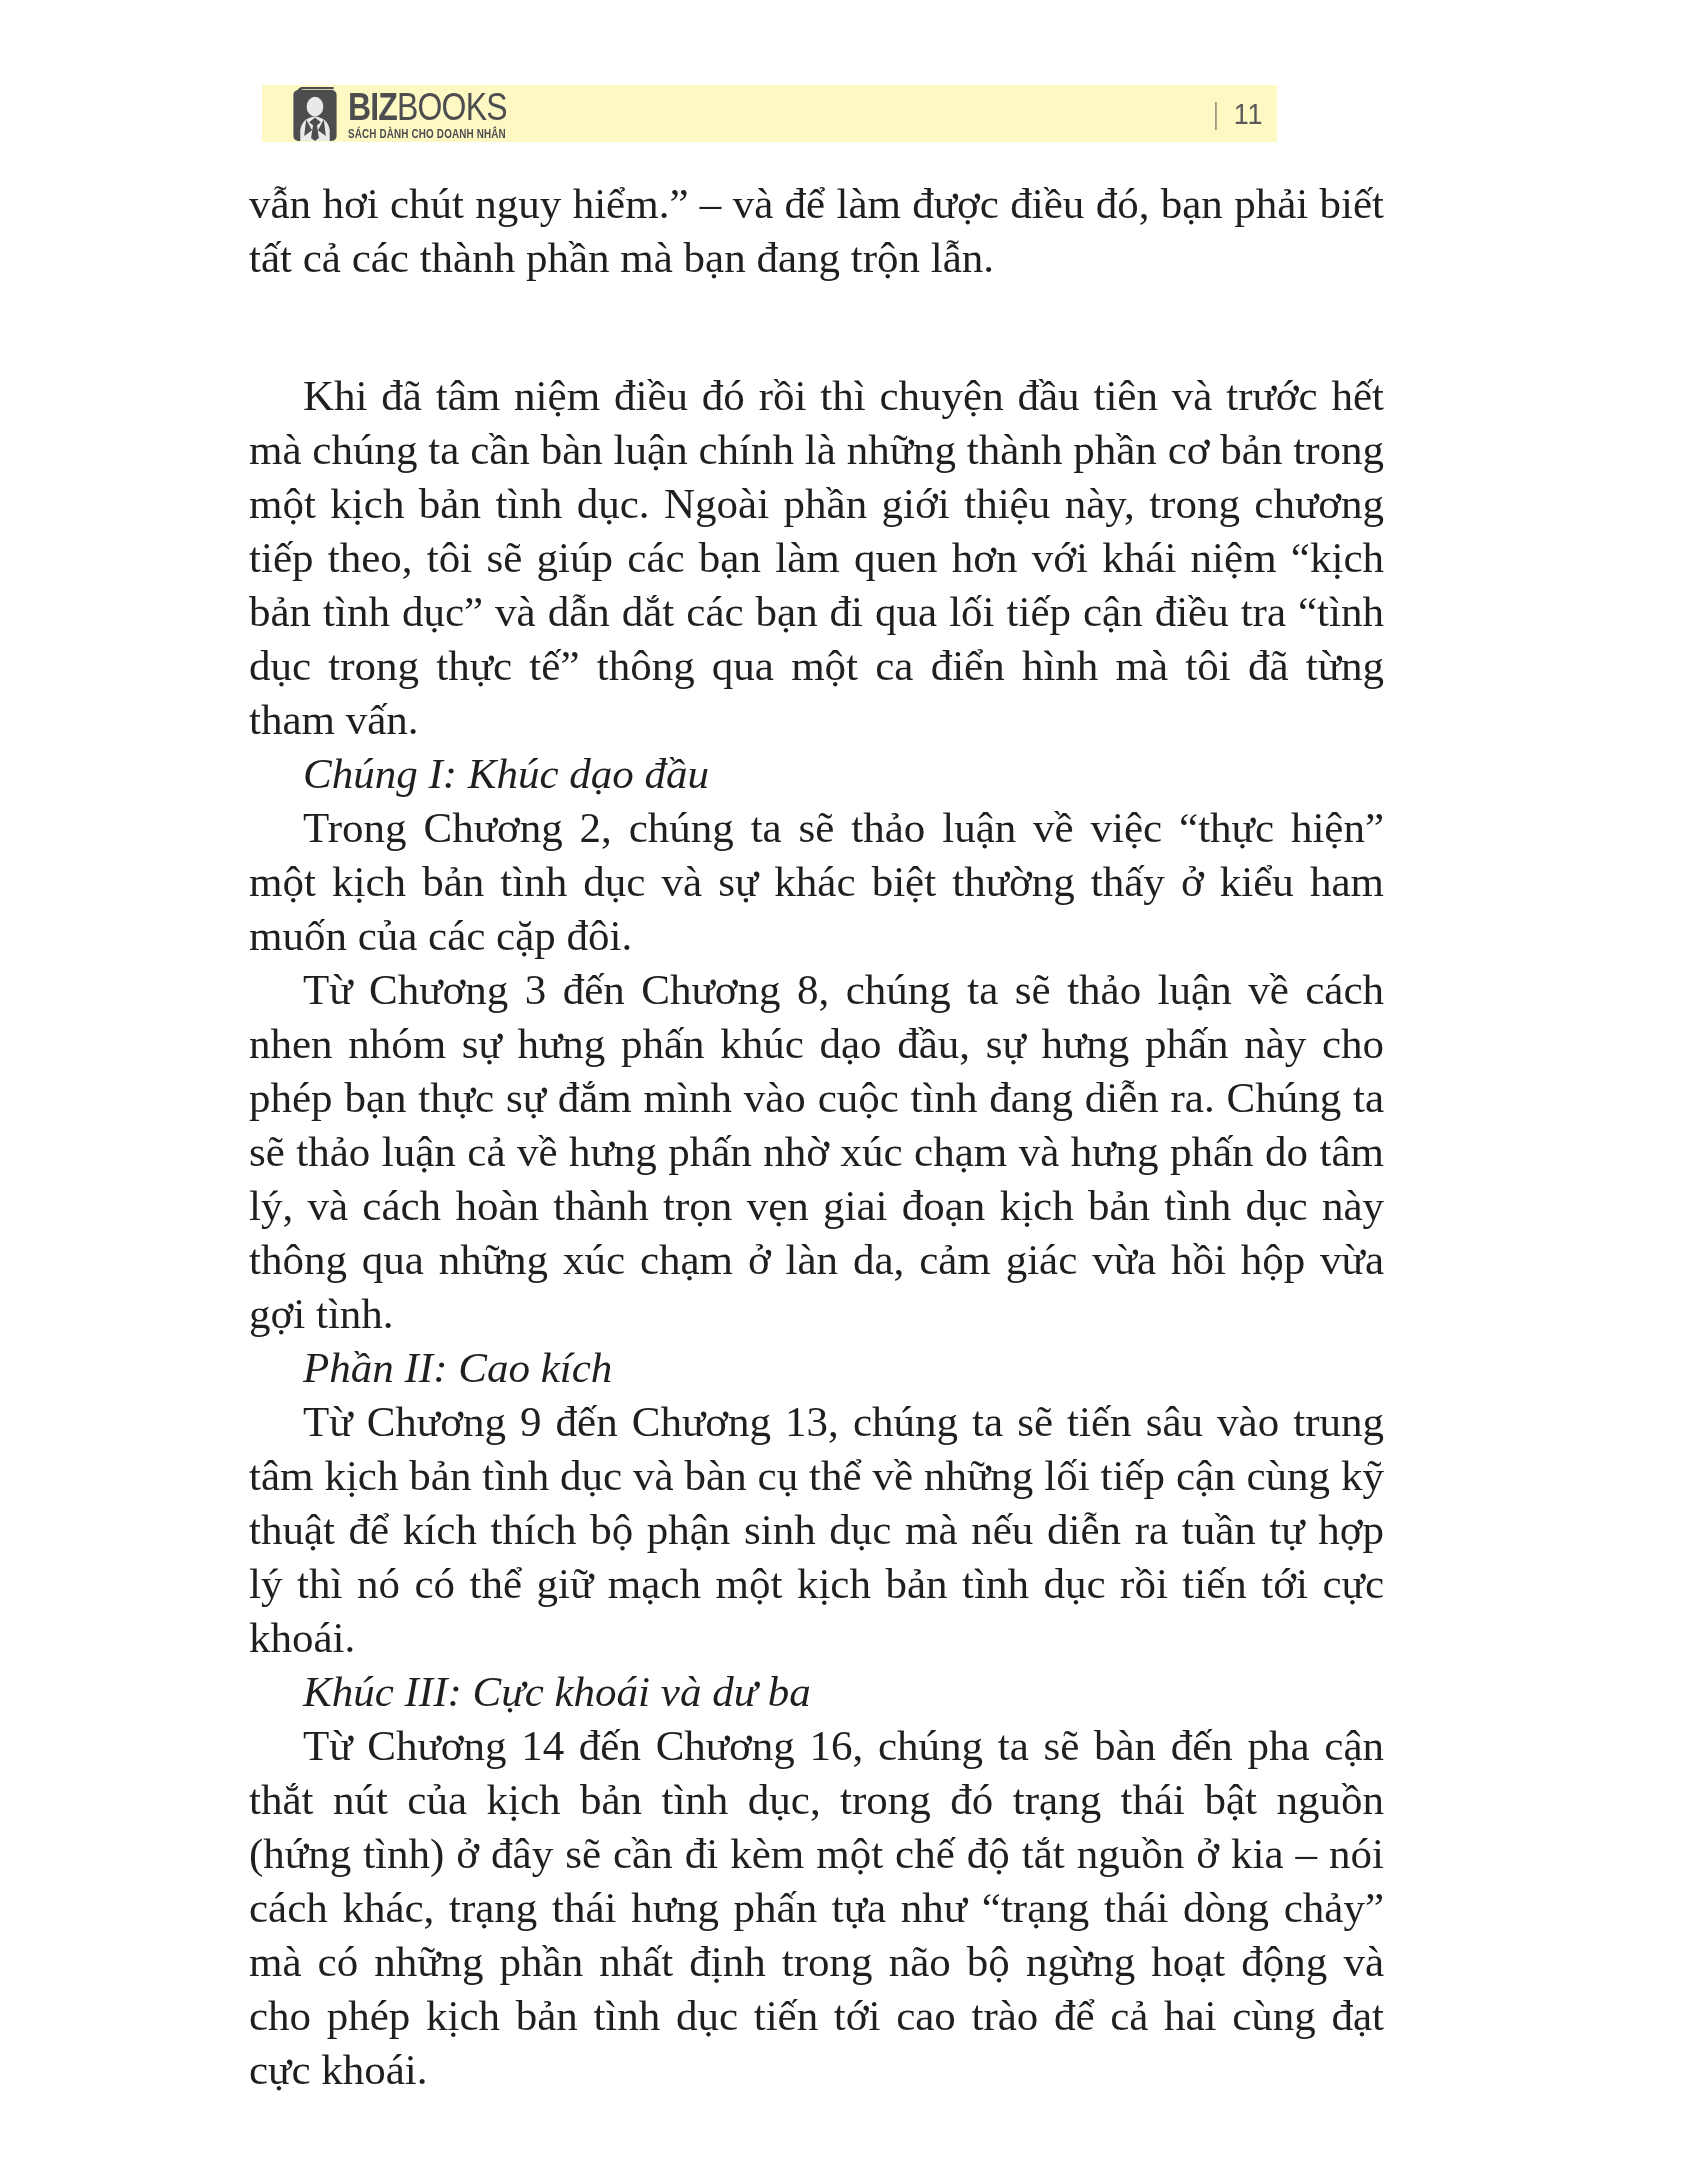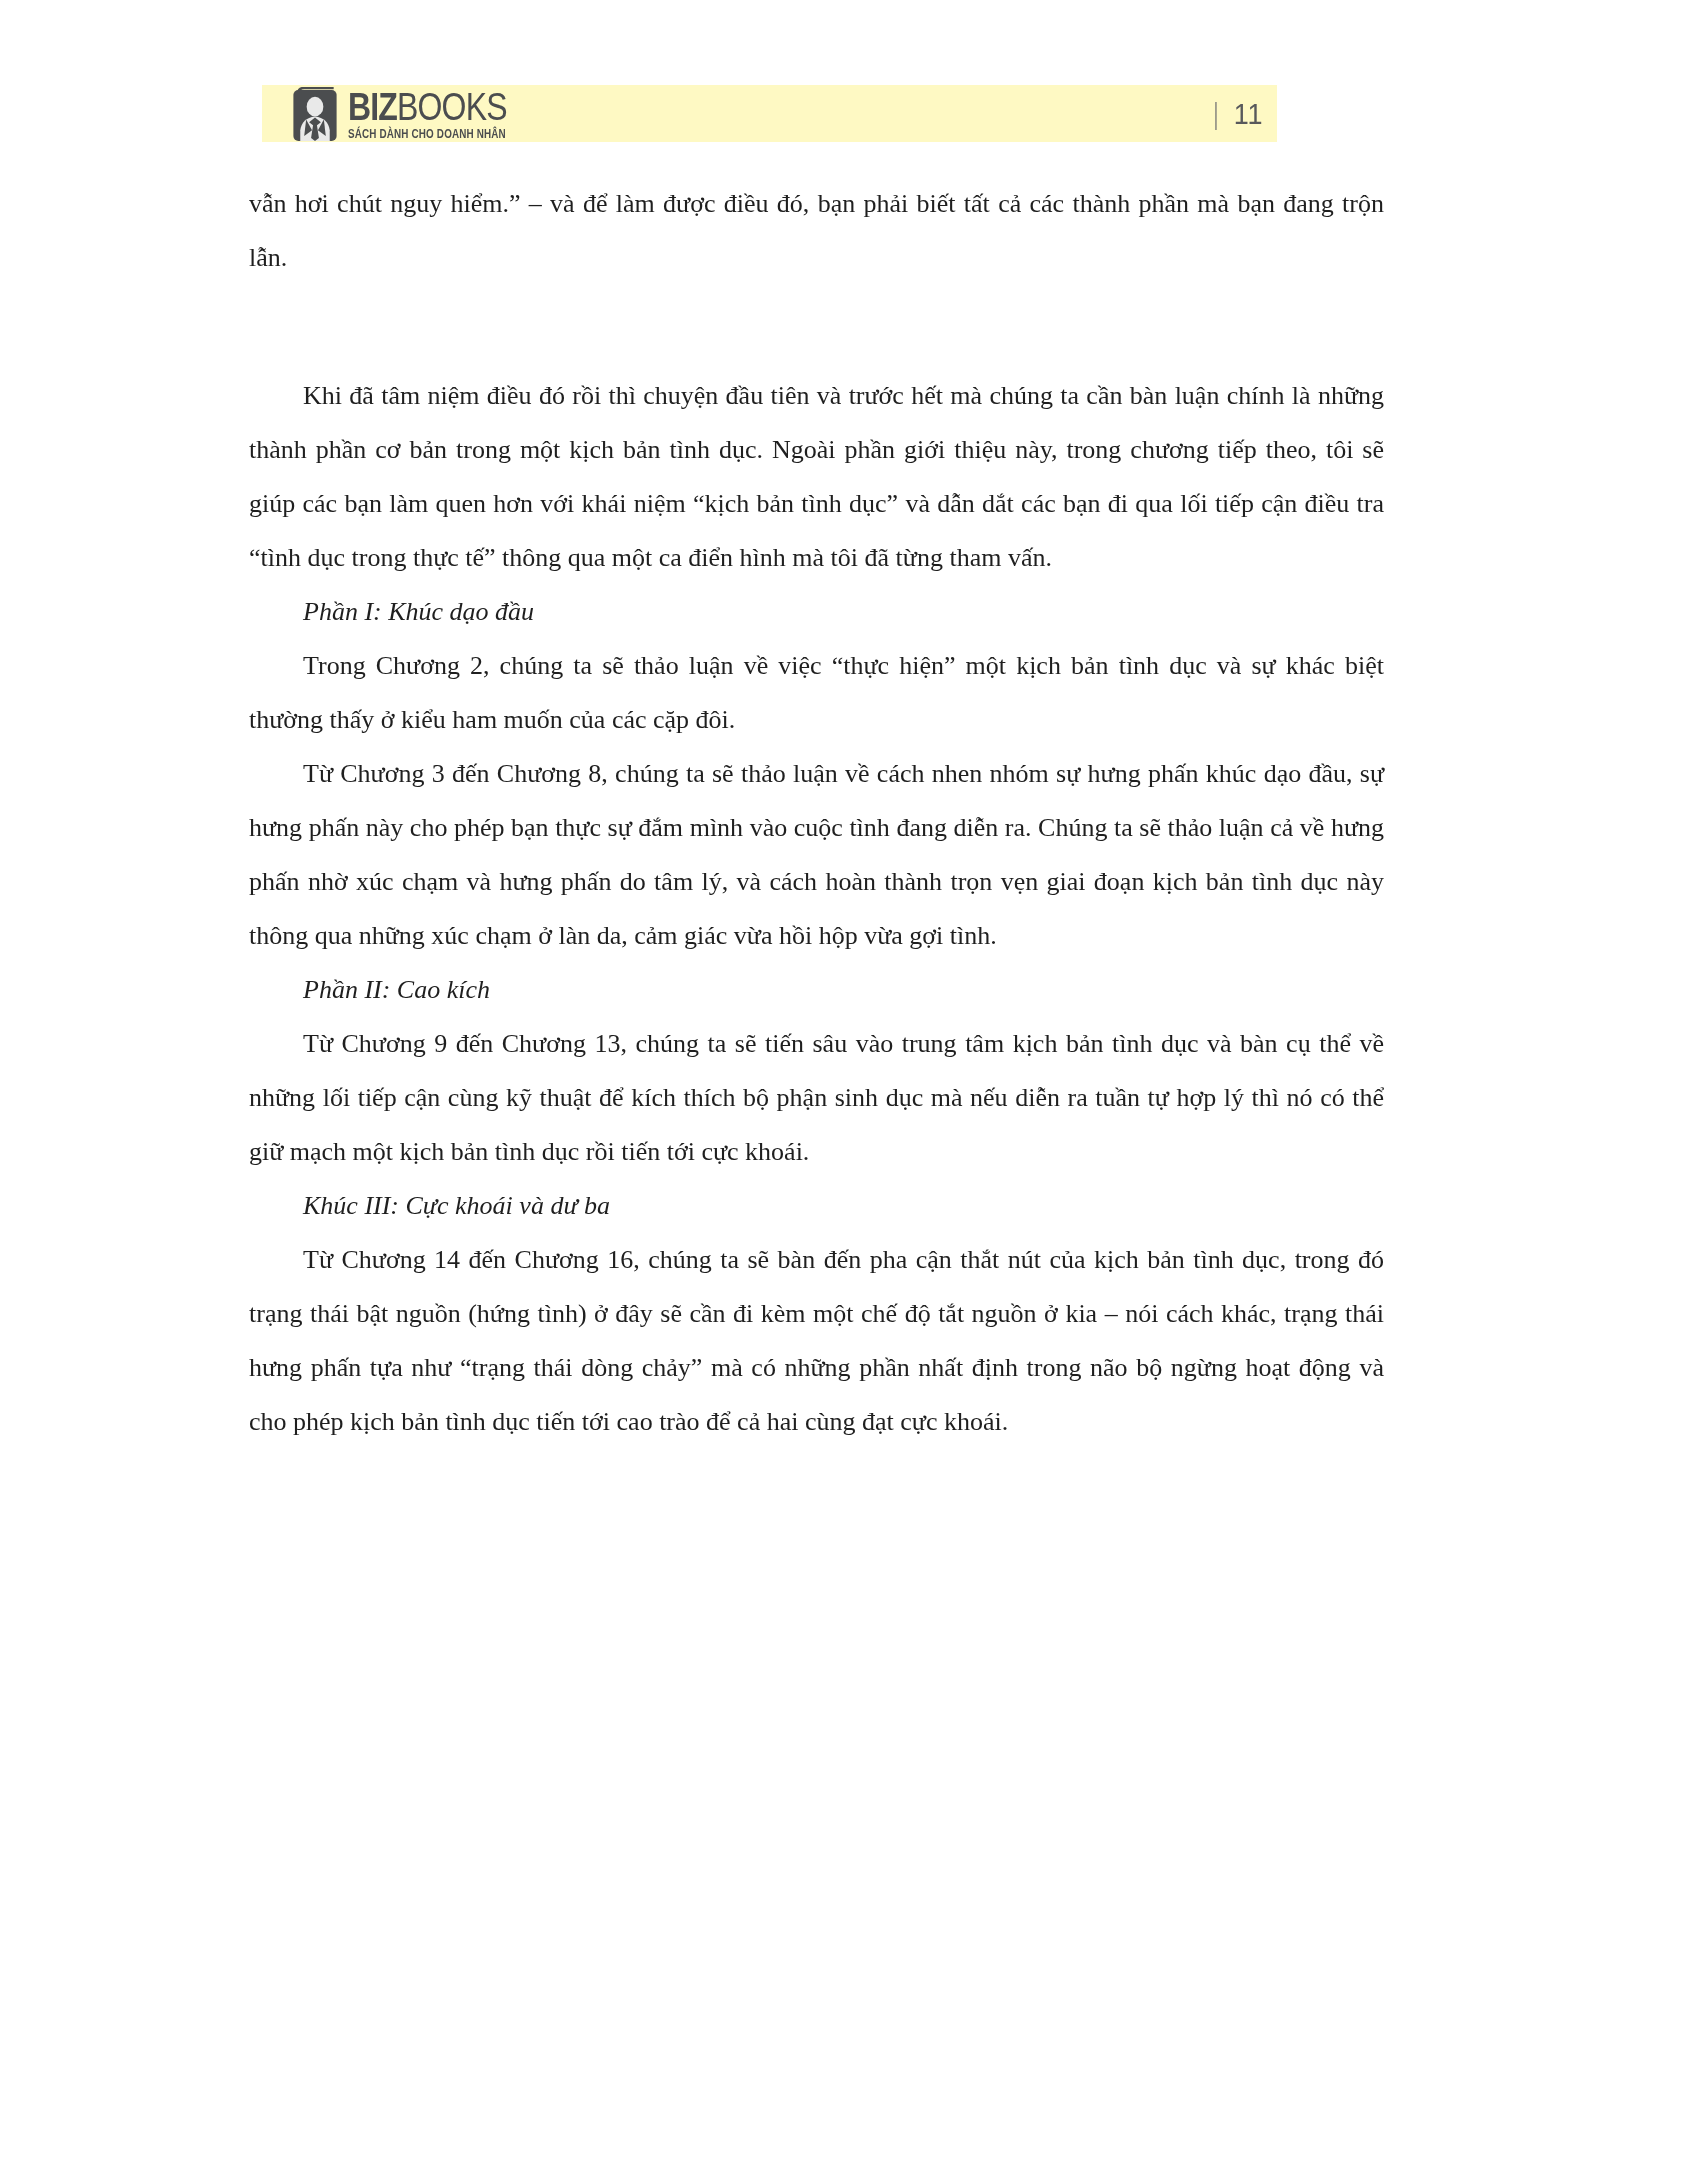--- a/index.html
+++ b/index.html
@@ -86,21 +86,21 @@
     transform: scaleX(0.5);
   }
   .pn-val { font-weight: 400; letter-spacing: 1px; transform: scaleX(0.9); }
 
   
   .content {
     position: absolute;
     left: 249px;
     top: 177px;
     width: 1135px;
-    font-size: 26px;
+    font-size: 43px;
     line-height: 54px;
     color: #1f1f1f;
     text-align: justify;
   }
   .content p { margin: 0; }
   .indent { text-indent: 54px; }
   .gap-after { margin-bottom: 84px !important; }
   .section-heading {
     font-style: italic;
     text-indent: 54px;
@@ -132,21 +132,21 @@
     </div>
     <div class="page-num">
       <span class="pn-sep">|</span>
       <span class="pn-val">11</span>
     </div>
   </header>
 
   <main class="content">
     <p class="gap-after">vẫn hơi chút nguy hiểm.” – và để làm được điều đó, bạn phải biết tất cả các thành phần mà bạn đang trộn lẫn.</p>
     <p class="indent">Khi đã tâm niệm điều đó rồi thì chuyện đầu tiên và trước hết mà chúng ta cần bàn luận chính là những thành phần cơ bản trong một kịch bản tình dục. Ngoài phần giới thiệu này, trong chương tiếp theo, tôi sẽ giúp các bạn làm quen hơn với khái niệm “kịch bản tình dục” và dẫn dắt các bạn đi qua lối tiếp cận điều tra “tình dục trong thực tế” thông qua một ca điển hình mà tôi đã từng tham vấn.</p>
-    <p class="section-heading">Phần I: Khúc dạo đầu</p>
+    <p class="section-heading">Chúng I: Khúc dạo đầu</p>
     <p class="indent">Trong Chương 2, chúng ta sẽ thảo luận về việc “thực hiện” một kịch bản tình dục và sự khác biệt thường thấy ở kiểu ham muốn của các cặp đôi.</p>
     <p class="indent">Từ Chương 3 đến Chương 8, chúng ta sẽ thảo luận về cách nhen nhóm sự hưng phấn khúc dạo đầu, sự hưng phấn này cho phép bạn thực sự đắm mình vào cuộc tình đang diễn ra. Chúng ta sẽ thảo luận cả về hưng phấn nhờ xúc chạm và hưng phấn do tâm lý, và cách hoàn thành trọn vẹn giai đoạn kịch bản tình dục này thông qua những xúc chạm ở làn da, cảm giác vừa hồi hộp vừa gợi tình.</p>
     <p class="section-heading">Phần II: Cao kích</p>
     <p class="indent">Từ Chương 9 đến Chương 13, chúng ta sẽ tiến sâu vào trung tâm kịch bản tình dục và bàn cụ thể về những lối tiếp cận cùng kỹ thuật để kích thích bộ phận sinh dục mà nếu diễn ra tuần tự hợp lý thì nó có thể giữ mạch một kịch bản tình dục rồi tiến tới cực khoái.</p>
     <p class="section-heading">Khúc III: Cực khoái và dư ba</p>
     <p class="indent">Từ Chương 14 đến Chương 16, chúng ta sẽ bàn đến pha cận thắt nút của kịch bản tình dục, trong đó trạng thái bật nguồn (hứng tình) ở đây sẽ cần đi kèm một chế độ tắt nguồn ở kia – nói cách khác, trạng thái hưng phấn tựa như “trạng thái dòng chảy” mà có những phần nhất định trong não bộ ngừng hoạt động và cho phép kịch bản tình dục tiến tới cao trào để cả hai cùng đạt cực khoái.</p>
   </main>
 
 </div>
 

